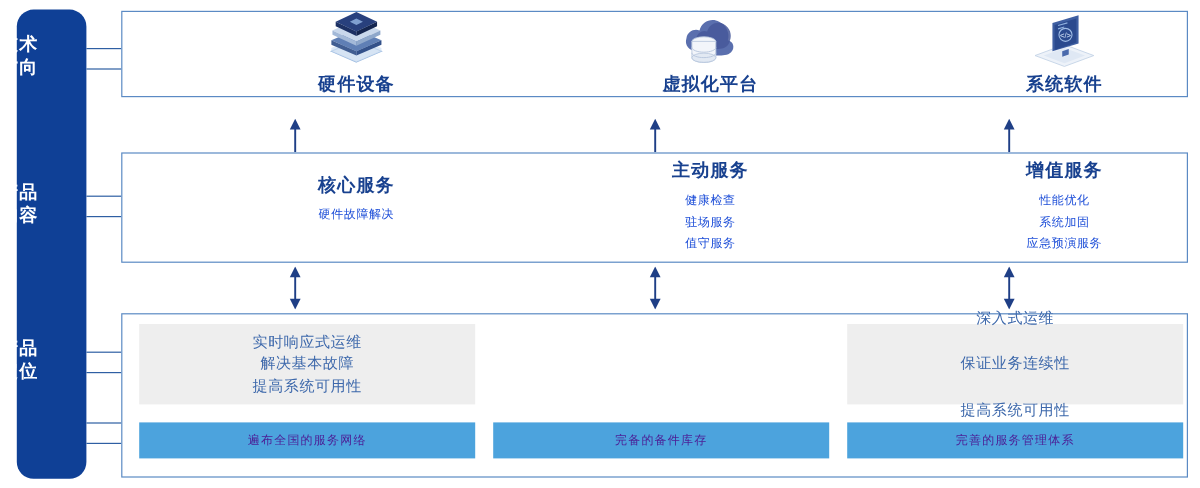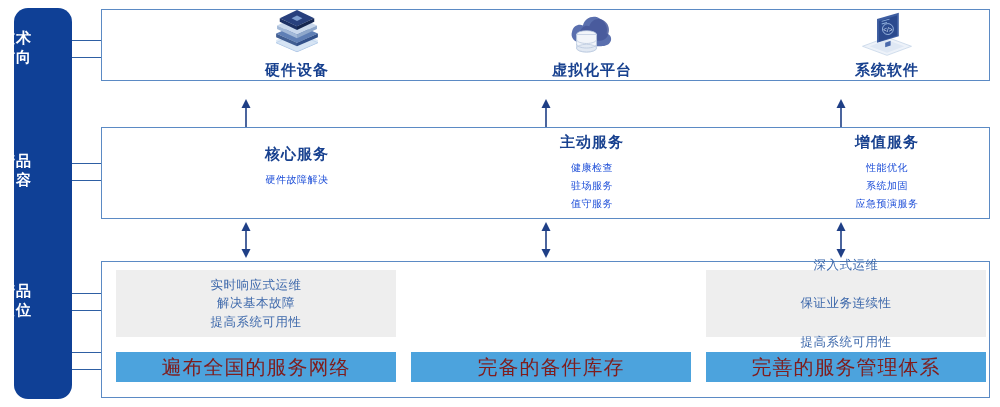--- a/index.html
+++ b/index.html
@@ -121,22 +121,22 @@
   }
   .grey-line {
     color: #3d68ab;
     font-size: 12.5px;
     line-height: 18.5px;
     letter-spacing: 0.5px;
   }
   .blue-bar {
     position: absolute;
     background: #4ca3dd;
-    color: #7f1d1d;
-    font-size: 20px;
+    color: #4c1d95;
+    font-size: 10px;
     letter-spacing: 1px;
     display: flex;
     align-items: center;
     justify-content: center;
     box-sizing: border-box;
   }
 
   
   .arrow-wrap { position: absolute; }
 </style>

